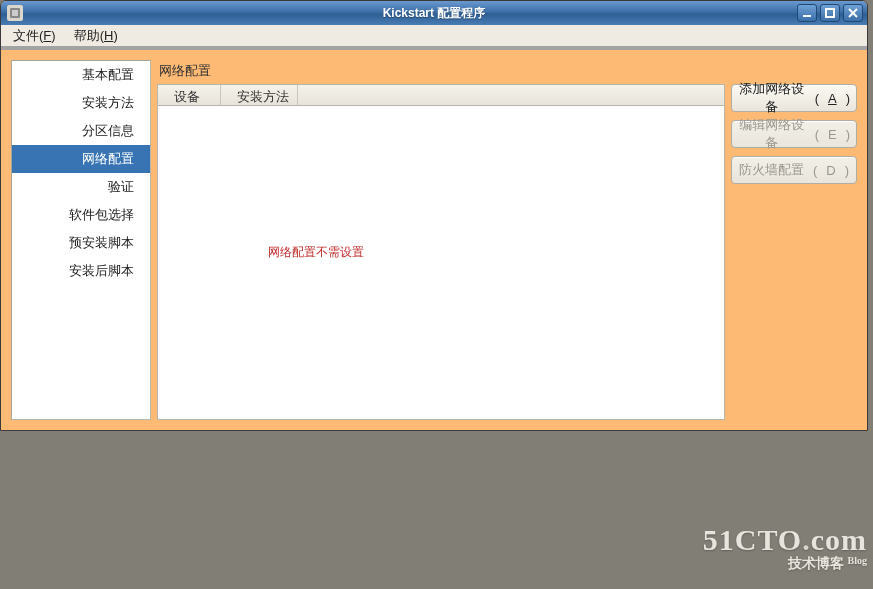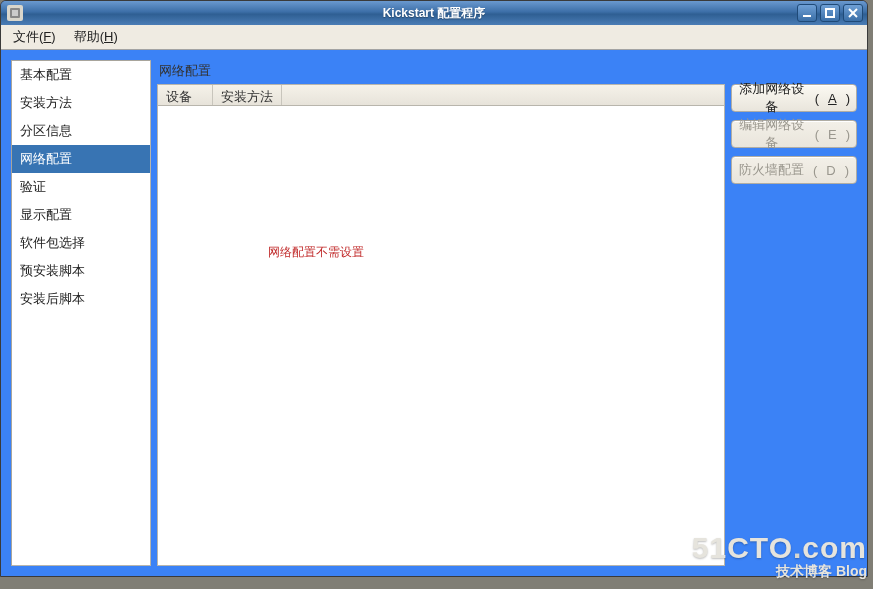--- a/index.html
+++ b/index.html
@@ -9,22 +9,22 @@
     font-size: 13px;
     background: #807e75;
     width: 873px;
     height: 589px;
     overflow: hidden;
   }
   .window {
     position: absolute;
     left: 0; top: 0;
     width: 868px;
-    height: 577px;
-    background: #3b82f6;
+    height: 431px;
+    background: #fdba74;
     border: 1px solid #3a3a3a;
     border-radius: 6px 6px 0 0;
     display: flex;
     flex-direction: column;
   }
   .titlebar {
     height: 24px;
     background: linear-gradient(#6a99cf, #3d6fa8 45%, #2f5f93 55%, #4a7cb5);
     border-radius: 5px 5px 0 0;
     display: flex;
@@ -60,21 +60,21 @@
     border: 1px solid #1f4a78;
     border-radius: 3px;
     display: flex; align-items: center; justify-content: center;
     color: #fff;
     cursor: pointer;
   }
   .winbtn svg { width: 10px; height: 10px; stroke: #fff; stroke-width: 2; fill: none; }
   .menubar {
     height: 25px;
     background: #efebe2;
-    border-bottom: 1px solid #a3a3a3;
+    border-bottom: 4px solid #a3a3a3;
     display: flex;
     align-items: center;
     padding: 0 4px;
     gap: 2px;
   }
   .menu-item {
     padding: 3px 8px;
     cursor: pointer;
     color: #222;
   }
@@ -88,24 +88,25 @@
   }
   .sidebar {
     width: 140px;
     background: #fff;
     border: 1px solid #b8b5ac;
     border-top: 1px solid #a8a59c;
     border-left: 1px solid #a8a59c;
     overflow: auto;
   }
   .side-item {
-    padding: 5px 8px;
+    padding: 5px 16px;
     cursor: pointer;
     color: #222;
     white-space: nowrap;
+    text-align: right;
   }
   .side-item.selected {
     background: #3874b3;
     color: #fff;
   }
   .main {
     flex: 1;
     display: flex;
     flex-direction: column;
     min-width: 0;
@@ -131,20 +132,21 @@
     display: flex;
     border: 1px solid #b8b5ac;
     background: linear-gradient(#f5f2e9, #e7e3da);
     border-bottom: 1px solid #b8b5ac;
   }
   .th {
     padding: 3px 8px;
     border-right: 1px solid #c8c5bc;
     color: #333;
     cursor: pointer;
+    margin-left: 8px;
   }
   .th.fill { flex: 1; border-right: none; }
   .tree-body {
     flex: 1;
     background: #fff;
     border: 1px solid #b8b5ac;
     border-top: none;
     position: relative;
   }
   .annotation {
@@ -176,40 +178,41 @@
     gap: 9px;
   }
   .btn[disabled] {
     color: #9a978e;
     background: linear-gradient(#f3f0e8, #e9e5dc);
     cursor: default;
   }
   .watermark {
     position: absolute;
     right: 6px;
-    bottom: 8px;
+    bottom: 16px;
     text-align: right;
     color: #e6e4dd;
     pointer-events: none;
+    font-family: Liberation Serif, serif;
   }
   .watermark .brand {
     font-size: 30px;
     font-weight: bold;
     letter-spacing: 1px;
     line-height: 1;
     text-shadow: 0 1px 2px rgba(0,0,0,0.25);
   }
   .watermark .brand .dot { color: #d8d6cf; }
   .watermark .sub {
     font-size: 14px;
     font-weight: bold;
     text-shadow: 0 1px 2px rgba(0,0,0,0.25);
   }
   .watermark .blog {
-    font-size: 14px;
+    font-size: 10px;
     vertical-align: top;
   }
 </style>
 </head>
 <body>
 
 <div class="window">
 
   <div class="titlebar">
     <span class="app-icon">
@@ -249,21 +252,20 @@
   </div>
 
   <div class="content">
 
     <div class="sidebar">
       <div class="side-item">基本配置</div>
       <div class="side-item">安装方法</div>
       <div class="side-item">分区信息</div>
       <div class="side-item selected">网络配置</div>
       <div class="side-item">验证</div>
-      <div class="side-item">显示配置</div>
       <div class="side-item">软件包选择</div>
       <div class="side-item">预安装脚本</div>
       <div class="side-item">安装后脚本</div>
     </div>
 
     <div class="main">
       <div class="panel-title">网络配置</div>
 
       <div class="main-row">
         <div class="tree-wrap">

